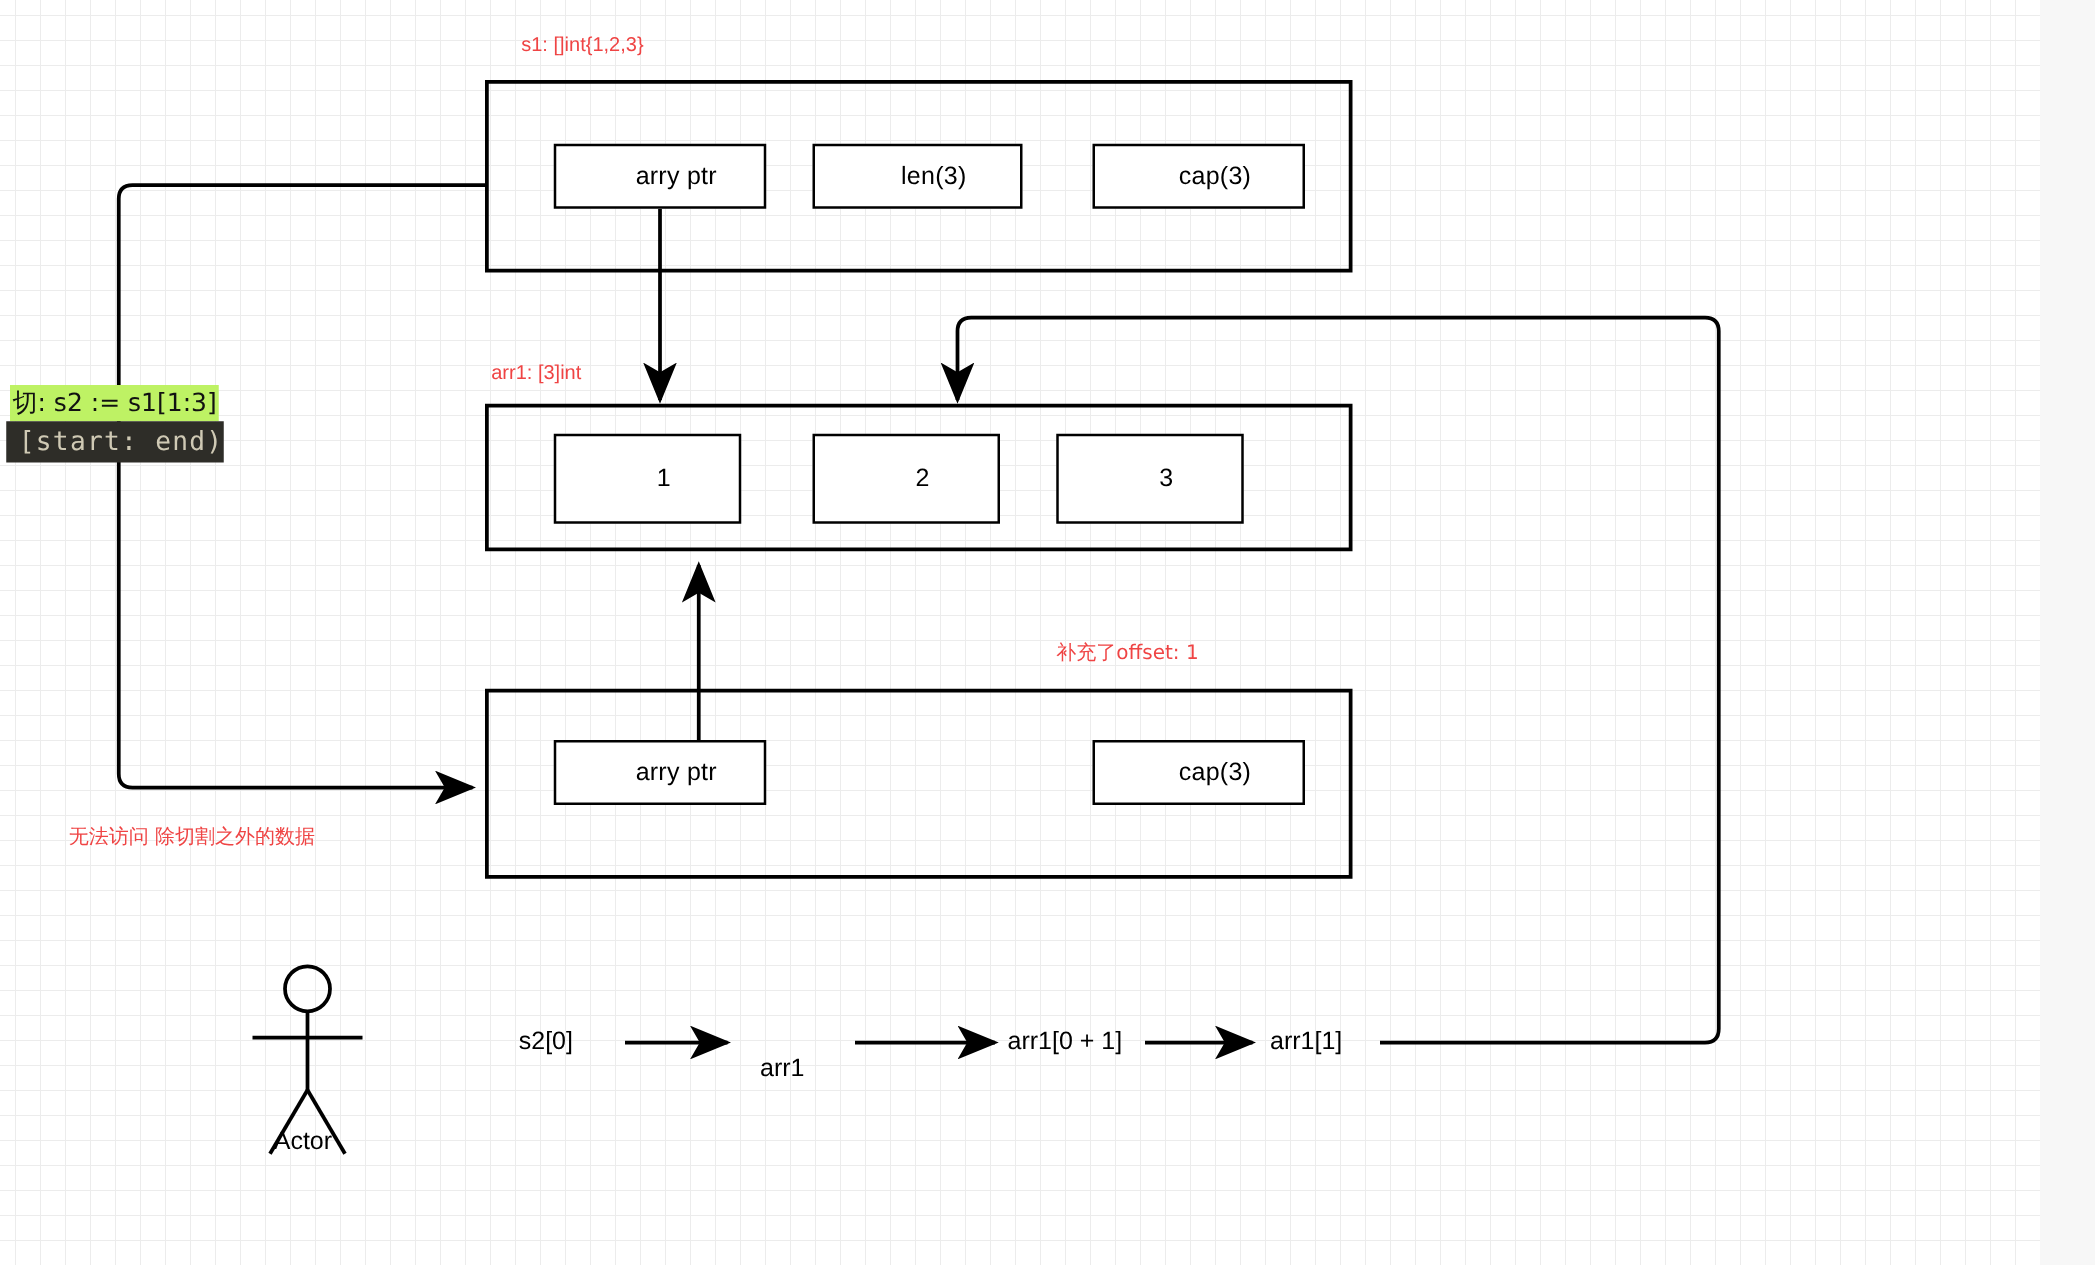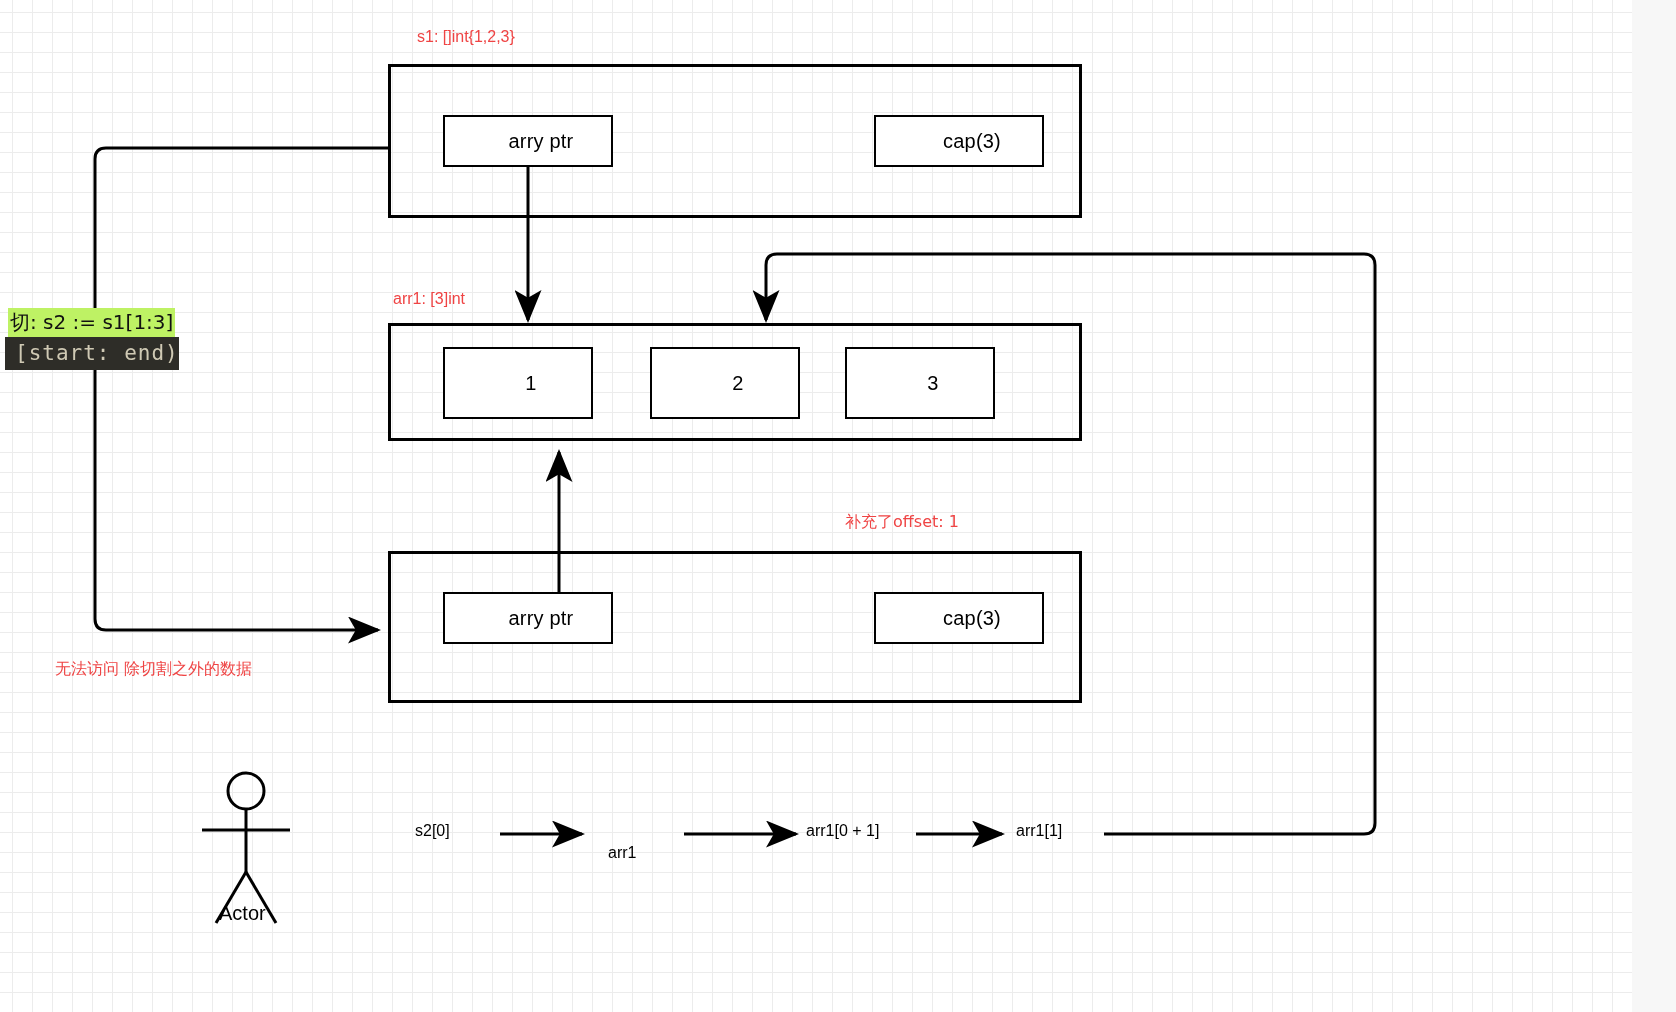--- a/index.html
+++ b/index.html
@@ -77,21 +77,21 @@
     background: #2e2d28;
     color: #cfc9b4;
     font-family: "DejaVu Sans Mono", "Liberation Mono", monospace;
     font-size: 21px;
     letter-spacing: 1px;
     padding: 4px 0 5px 10px;
     white-space: nowrap;
   }
   .flow-item {
     position: absolute;
-    font-size: 16px;
+    font-size: 20px;
     color: #000;
     white-space: nowrap;
   }
   .actor-label {
     position: absolute;
     font-size: 20px;
     color: #000;
     white-space: nowrap;
   }
 </style>
@@ -131,20 +131,23 @@
     </g>
   </svg>
 
   <div class="lbl" style="left:417px; top:28px;">s1: []int{1,2,3}</div>
 
   <div class="outer-box" style="left:388px; top:64px; width:694px; height:154px;"></div>
 
   <div class="cell" style="left:443px; top:115px; width:170px; height:52px;">
     <span>arry ptr</span>
   </div>
+  <div class="cell" style="left:650px; top:115px; width:168px; height:52px;">
+    <span>len(3)</span>
+  </div>
   <div class="cell" style="left:874px; top:115px; width:170px; height:52px;">
     <span>cap(3)</span>
   </div>
 
   <div class="slice-note" style="left:8px; top:308px;">切:  s2 := s1[1:3]</div>
   <div class="code-chip" style="left:5px; top:337px;">[start: end)</div>
 
   <div class="lbl" style="left:393px; top:290px;">arr1: [3]int</div>
 
   <div class="outer-box" style="left:388px; top:323px; width:694px; height:118px;"></div>

